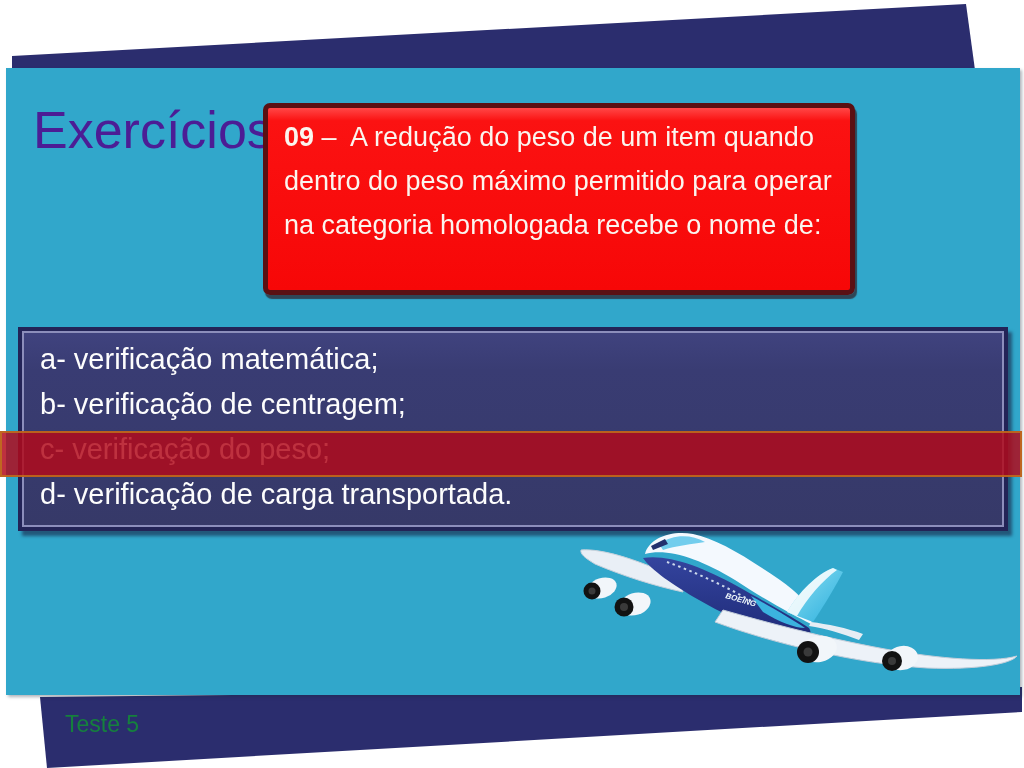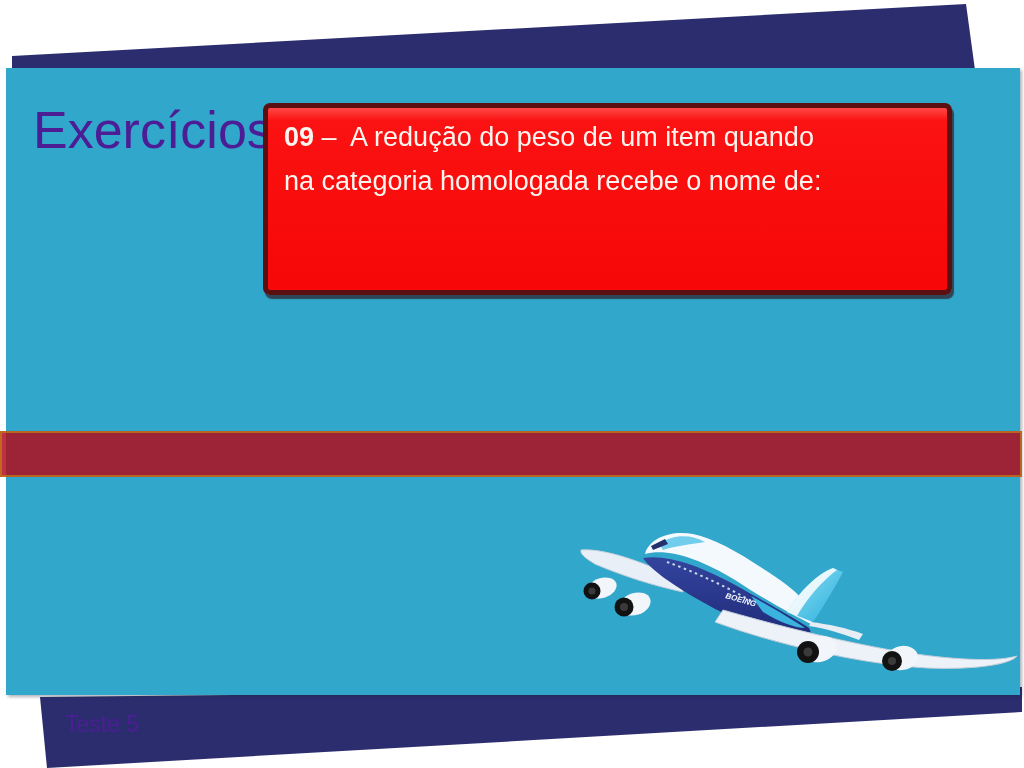--- a/index.html
+++ b/index.html
@@ -18,21 +18,21 @@
     position:absolute;left:6px;top:68px;width:1014px;height:627px;z-index:2;
     background:#31A7CB;
     box-shadow:2px 2px 3px rgba(30,40,60,.35);
   }
   .slide-title{
     position:absolute;left:33px;top:100px;z-index:3;
     font-size:52px;color:#4c1d95;letter-spacing:0px;white-space:nowrap;
   }
   
   .question-box{
-    position:absolute;left:263px;top:103px;width:689px;height:192px;z-index:5;
+    position:absolute;left:263px;top:103px;width:592px;height:192px;z-index:5;
     box-sizing:border-box;border:5px solid #5A1013;border-radius:7px;
     background:linear-gradient(180deg,#ff4747 0%,#fb1212 7%,#f70707 100%);
     box-shadow:2px 4px 1px rgba(46,5,8,.6);
     padding:7px 16px 0 16px;
     color:#FBF5EF;font-size:27px;line-height:44px;
   }
   .q-line{white-space:pre-wrap;}
   .q-num{font-weight:bold;}
   
   .answer-box{
@@ -54,43 +54,50 @@
   }
   
   .footer-wedge{
     position:absolute;left:0;top:0;width:1024px;height:768px;z-index:1;
     background:#2B2D6E;
     clip-path:polygon(40px 697px,1022px 687px,1022px 712px,47px 768px);
     filter:drop-shadow(0 3px 3px rgba(90,95,120,.6));
   }
   .footer-label{
     position:absolute;left:65px;top:711px;z-index:3;
-    color:#4c1d95;font-size:23px;
+    color:#15803d;font-size:23px;
   }
   .plane-wrap{position:absolute;left:575px;top:522px;width:450px;height:165px;z-index:4;}
   .logo-wrap{position:absolute;left:876px;top:702px;width:145px;height:64px;z-index:3;}
 </style>
 </head>
 <body>
 
 <div class="stage">
 
   <div class="back-sheet"></div>
 
   <div class="footer-wedge"></div>
 
   <div class="slide"></div>
 
   <div class="slide-title">Exercícios</div>
 
   <div class="question-box">
     <div class="q-line"><span class="q-num">09</span><span> –  A redução do peso de um item quando</span></div>
+    <div class="q-line">dentro do peso máximo permitido para operar</div>
     <div class="q-line">na categoria homologada recebe o nome de:</div>
   </div>
 
+  <div class="answer-box">
+    <div class="ans-row">a- verificação matemática;</div>
+    <div class="ans-row">b- verificação de centragem;</div>
+    <div class="ans-row">c- verificação do peso;</div>
+    <div class="ans-row">d- verificação de carga transportada.</div>
+  </div>
 
   <div class="highlight-band"></div>
 
   <div class="plane-wrap">
     <svg width="450" height="165" viewBox="0 0 450 165">
       <defs>
         <linearGradient id="belly" x1="0" y1="0" x2="0" y2="1">
           <stop offset="0" stop-color="#34449E"></stop>
           <stop offset="1" stop-color="#1E2A77"></stop>
         </linearGradient>

